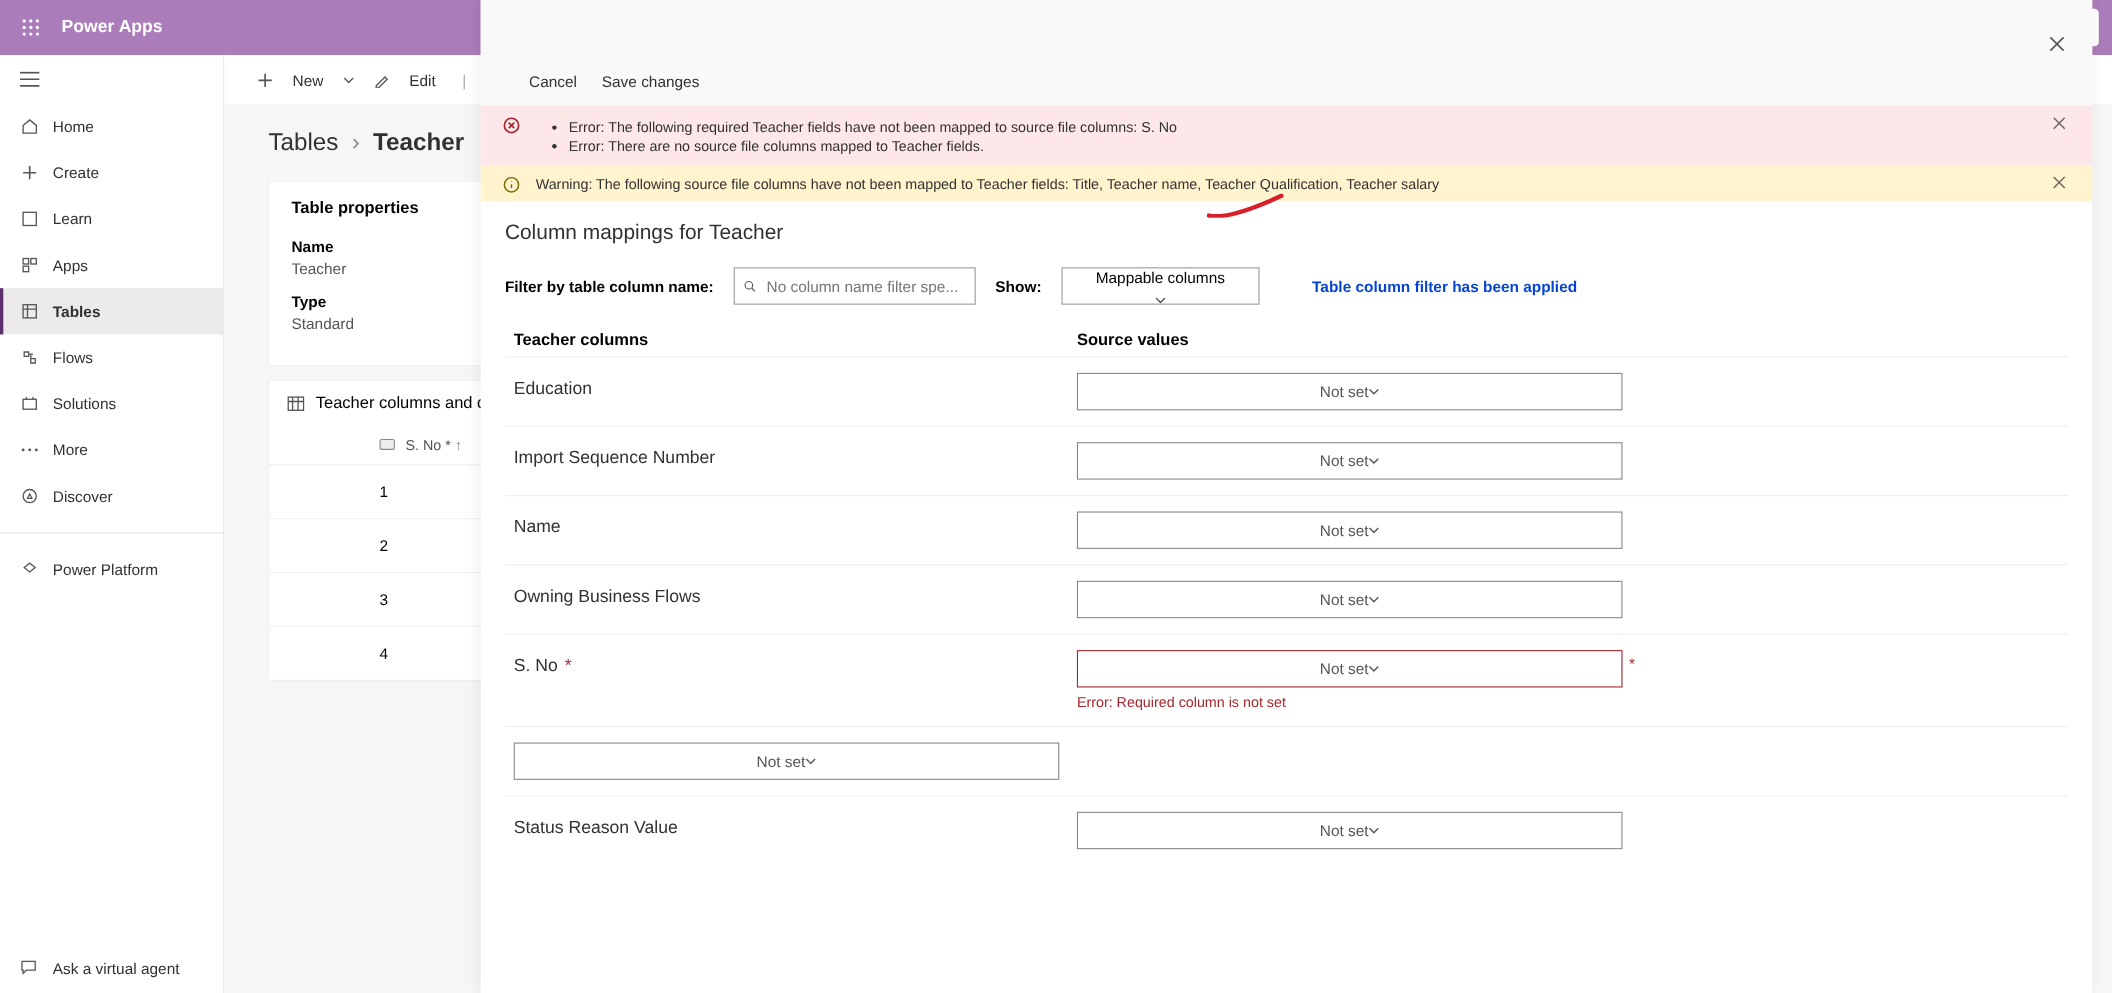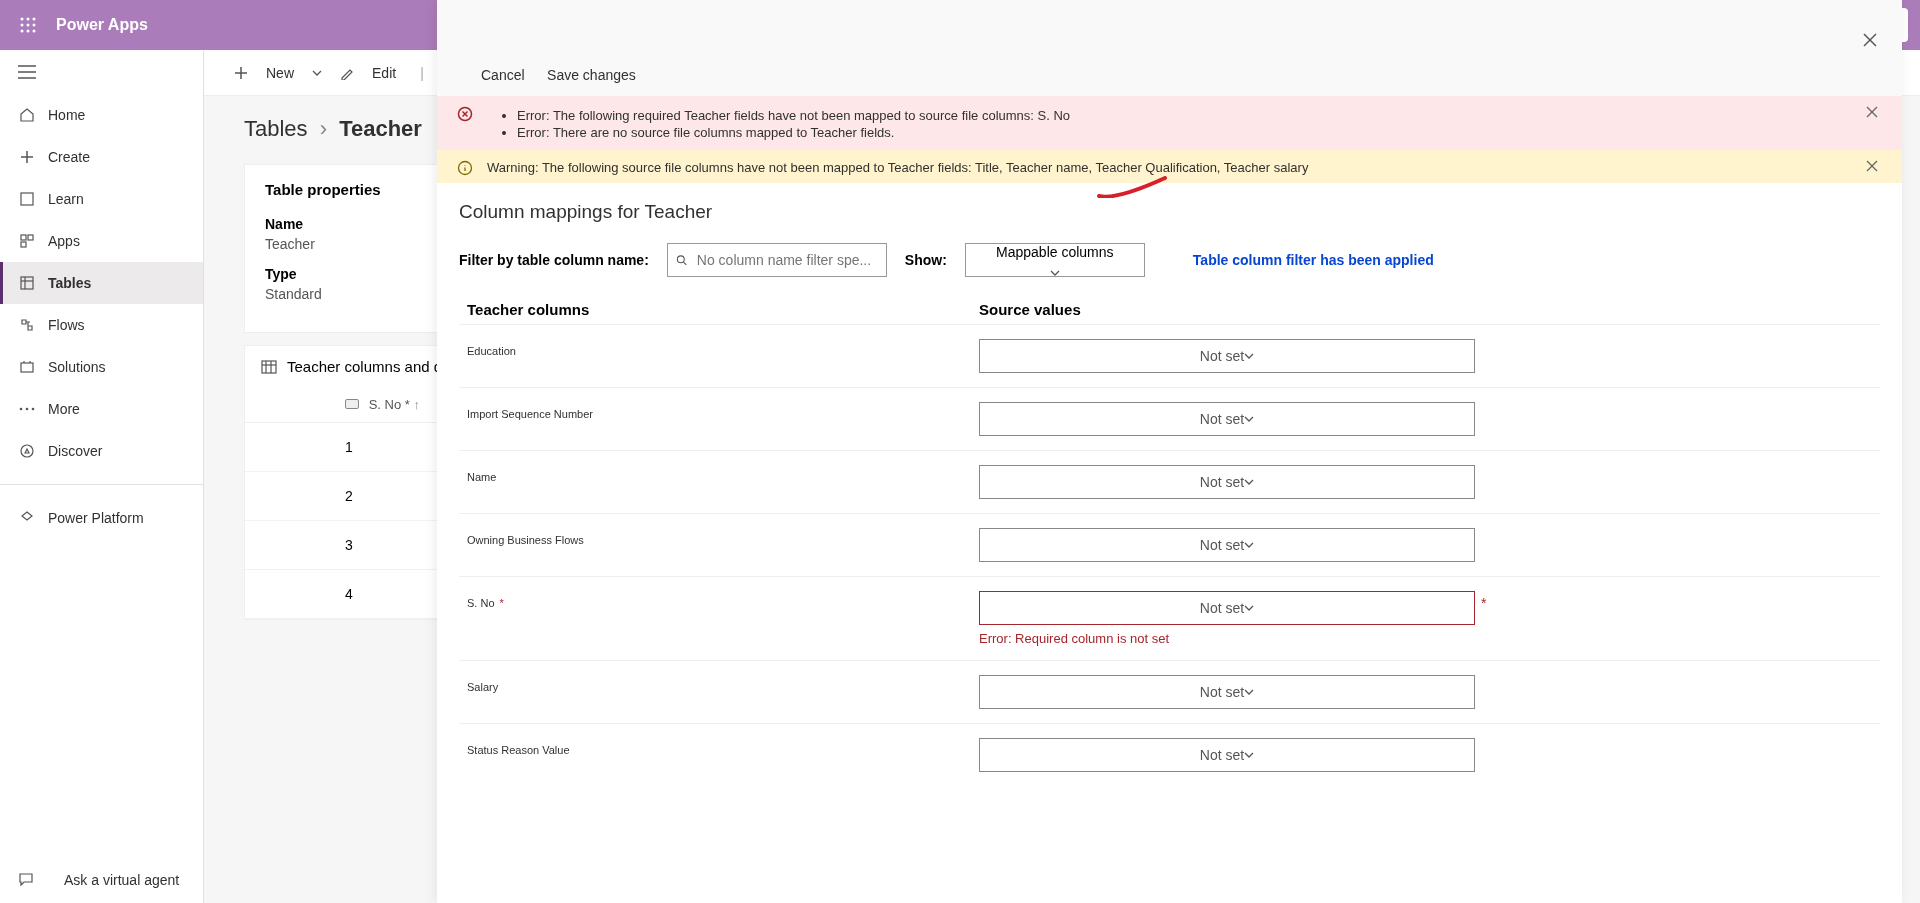--- a/index.html
+++ b/index.html
@@ -12,21 +12,21 @@
 .topbar .search { margin-left: auto; width: 400px; height: 34px; background: #fff; border-radius: 4px; display: flex; align-items: center; padding: 0 10px; color: #555; }
 .topbar .search svg { width: 16px; height: 16px; }
 
 
 .sidebar { position: absolute; top: 50px; left: 0; width: 204px; bottom: 0; border-right: 1px solid #e1e1e1; background: #fff; display: flex; flex-direction: column; }
 .sidebar .hamburger { height: 44px; display: flex; align-items: center; padding: 0 18px; }
 .sidebar .navitem { height: 42px; display: flex; align-items: center; padding: 0 18px; color: #323130; font-size: 14px; cursor: pointer; }
 .sidebar .navitem.active { background: #eceaea; border-left: 3px solid #5b2f6b; padding-left: 15px; font-weight: 600; }
 .sidebar .navitem .icon { width: 18px; height: 18px; margin-right: 12px; display: inline-flex; align-items: center; justify-content: center; color: #555; }
 .sidebar .divider { border-top: 1px solid #e1e1e1; margin: 12px 0; }
-.sidebar .ask { margin-top: auto; height: 46px; display: flex; align-items: center; padding: 0 18px; color: #323130; font-size: 14px; gap: 16px; }
+.sidebar .ask { margin-top: auto; height: 46px; display: flex; align-items: center; padding: 0 18px; color: #323130; font-size: 14px; }
 .sidebar .ask .icon { width: 18px; height: 18px; margin-right: 12px; }
 
 
 .main { position: absolute; top: 50px; left: 204px; right: 0; bottom: 0; background: #f7f6f6; }
 .cmdbar { height: 46px; background: #fff; border-bottom: 1px solid #eee; display: flex; align-items: center; padding: 0 30px; gap: 18px; font-size: 14px; }
 .cmdbar .cmd { display: flex; align-items: center; gap: 18px; color: #323130; }
 .breadcrumb { padding: 20px 40px 10px; font-size: 22px; color: #323130; }
 .breadcrumb .sep { margin: 0 6px; color: #888; }
 .breadcrumb .cur { font-weight: 600; }
 .props { margin: 12px 40px; background: #fff; border: 1px solid #eee; padding: 16px 20px; width: 600px; }
@@ -61,21 +61,21 @@
 .filterbar .lbl { font-weight: 600; font-size: 14px; }
 .filterbar .search { width: 220px; height: 34px; border: 1px solid #999; display: flex; align-items: center; padding: 0 8px; gap: 10px; }
 .filterbar .search input { border: none; outline: none; flex: 1; font-size: 14px; }
 .filterbar .sel { width: 180px; height: 34px; border: 1px solid #999; display: flex; align-items: center; justify-content: space-between; padding: 0 10px; font-size: 14px; flex-direction: column; }
 .filterbar .applied { color: #0645d1; font-weight: 600; font-size: 14px; margin-left: 30px; }
 
 .maptable { width: 100%; }
 .maptable .hdr { display: flex; font-weight: 600; font-size: 15px; padding: 6px 8px; }
 .maptable .hdr .c1 { width: 512px; }
 .maptable .row { display: flex; align-items: flex-start; padding: 14px 8px; border-top: 1px solid #eee; }
-.maptable .row .c1 { width: 512px; font-size: 11px; color: #323130; padding-top: 6px; }
+.maptable .row .c1 { width: 512px; font-size: 16px; color: #323130; padding-top: 6px; }
 .maptable .row .req { color: #a4262c; margin-left: 2px; }
 .maptable .row .c2 { flex: 1; position: relative; }
 .maptable .drop { height: 34px; border: 1px solid #8a8886; width: 496px; display: flex; align-items: center; justify-content: center; padding: 0 10px; font-size: 14px; color: #555; cursor: pointer; }
 .maptable .drop.err { border-color: #a4262c; }
 .maptable .errtxt { color: #a4262c; font-size: 13px; margin-top: 6px; }
 .maptable .reqstar { position: absolute; left: 502px; top: 4px; color: #a4262c; font-size: 14px; }
 
 svg { display: block; }
 </style>
 </head>
@@ -412,21 +412,20 @@
               <span>Not set</span>
               <svg width="10" height="6" viewBox="0 0 10 6" fill="none" stroke="#555" stroke-width="1.3">
                 <path d="M1 1l4 4 4-4"></path>
               </svg>
             </div>
           <span class="reqstar">*</span>
           <div class="errtxt">Error: Required column is not set</div>
         </div>
       </div>
       <div class="row">
-        <div class="c1">Salary</div>
         <div class="c2">
             <div class="drop">
               <span>Not set</span>
               <svg width="10" height="6" viewBox="0 0 10 6" fill="none" stroke="#555" stroke-width="1.3">
                 <path d="M1 1l4 4 4-4"></path>
               </svg>
             </div>
           </div>
       </div>
       <div class="row">

